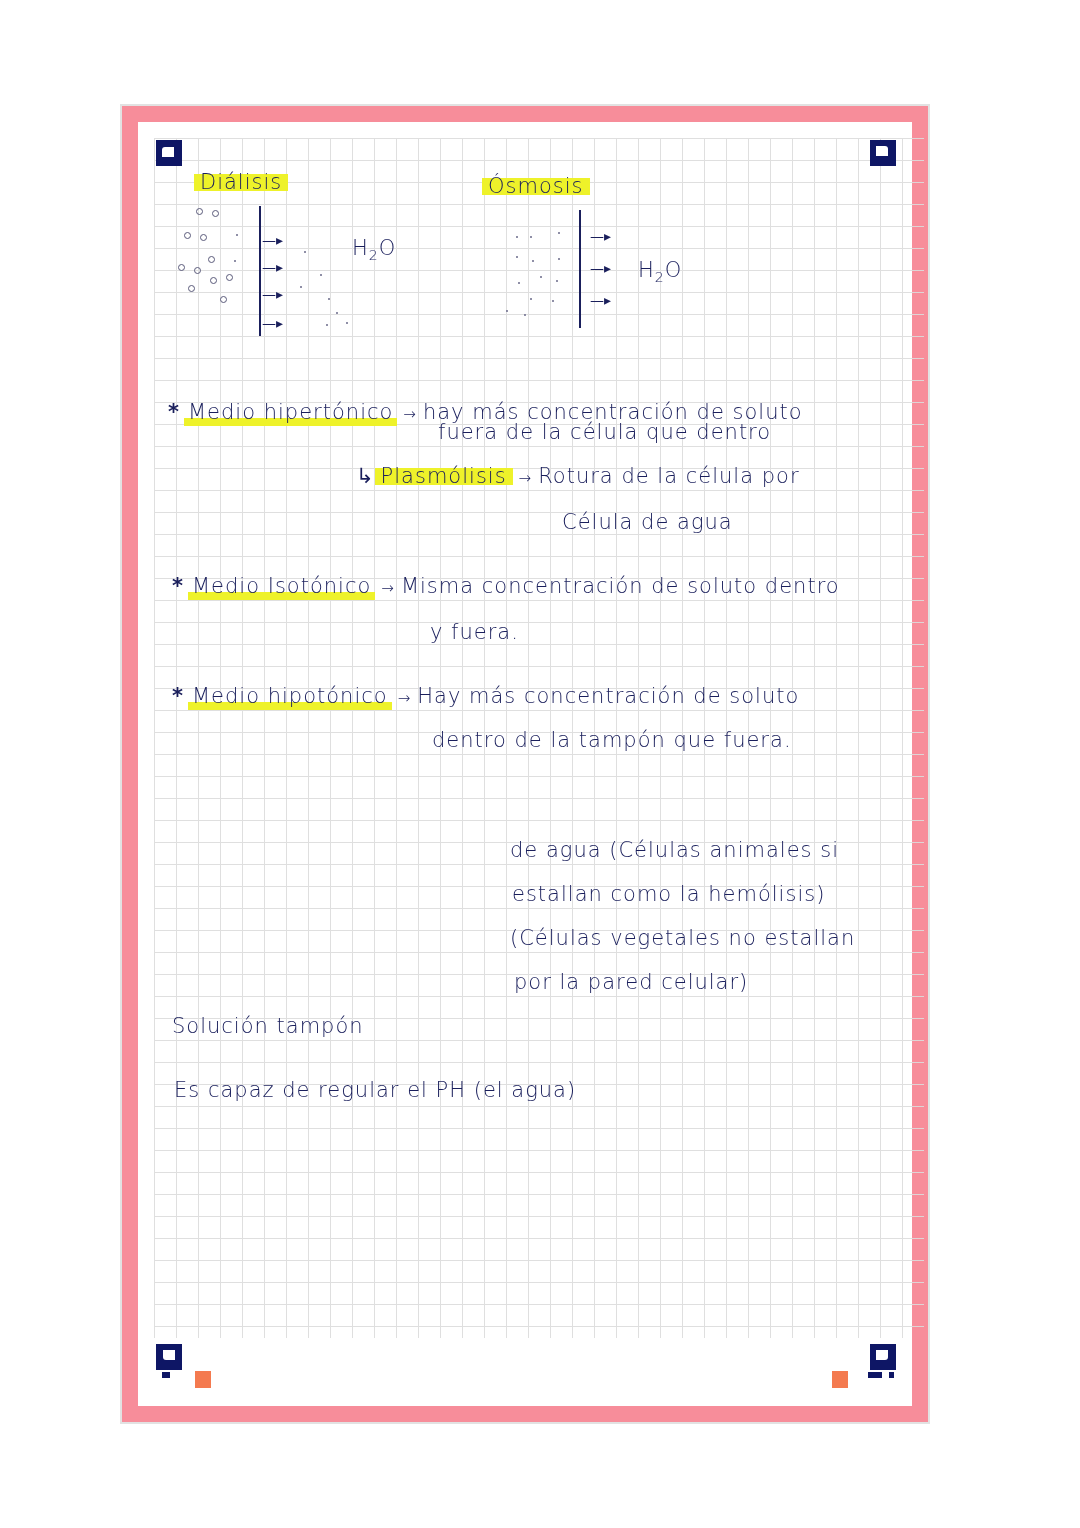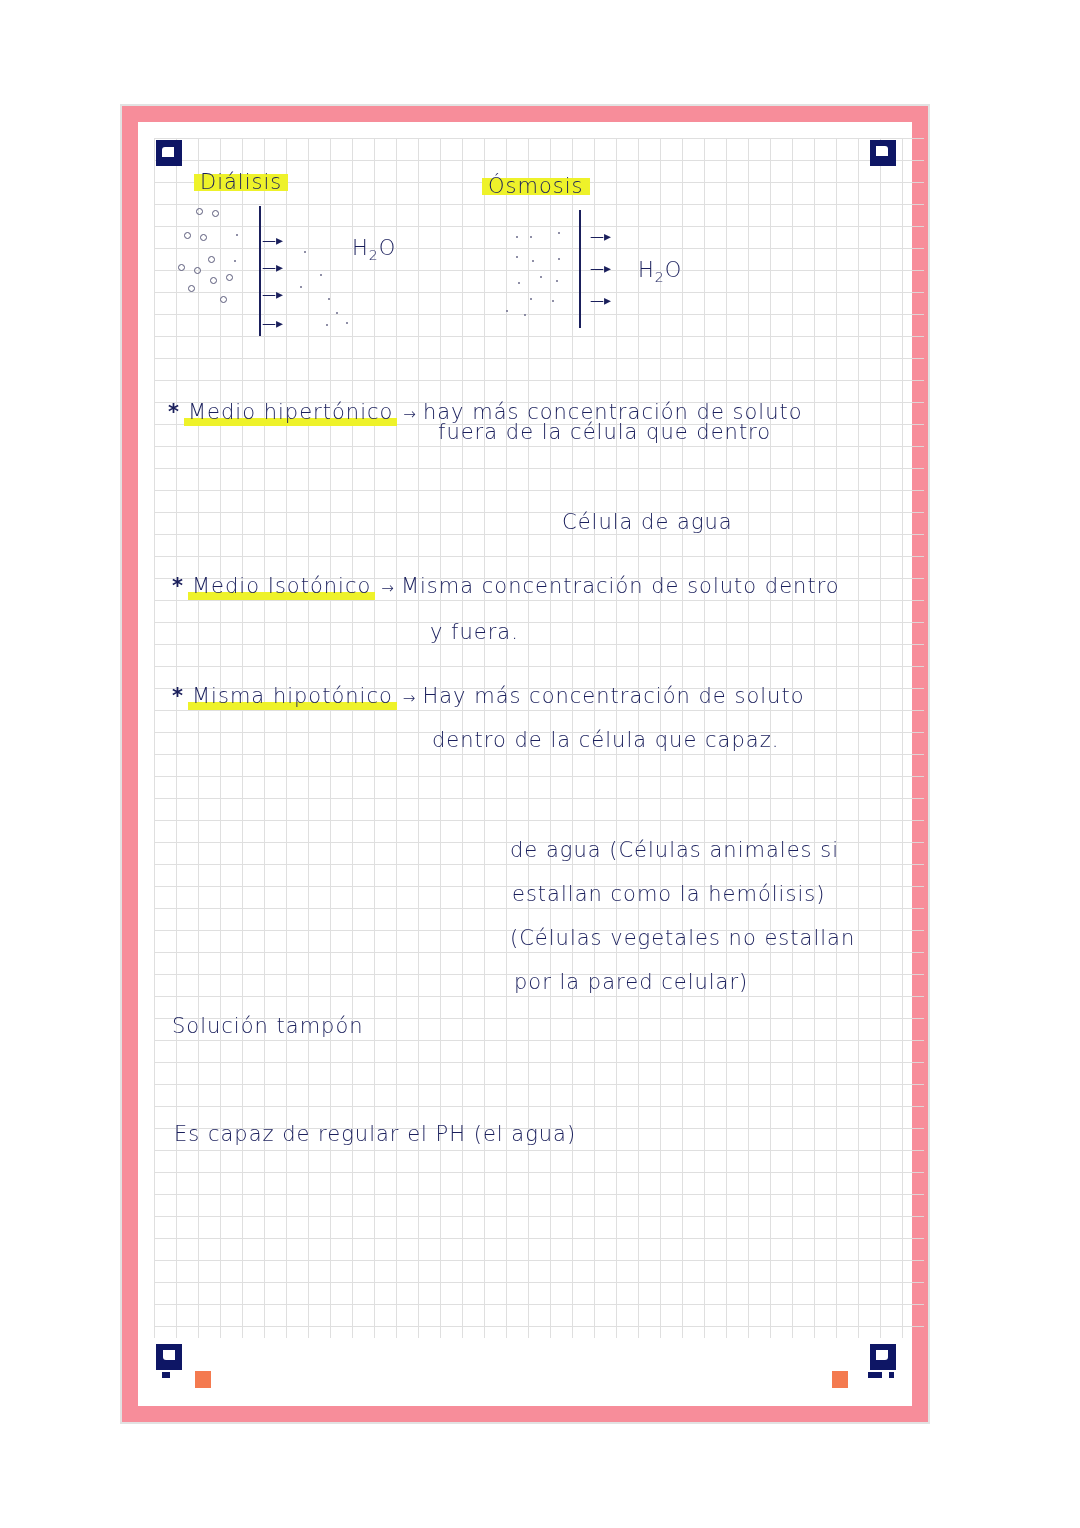--- a/index.html
+++ b/index.html
@@ -122,33 +122,36 @@
       <div class="harrow" style="left:452px; top:106px;">—▸</div>
       <div class="harrow" style="left:452px; top:138px;">—▸</div>
       <div class="harrow" style="left:452px; top:170px;">—▸</div>
       <div class="hw" style="left:500px; top:136px;"><span>H</span><sub>2</sub><span>O</span></div>
     </div>
 
     <div class="hw" style="left:30px; top:250px;margin-top:28px;">
       <span class="star">*</span><span class="ul">Medio hipertónico</span><span class="arrow">→</span><span>hay más concentración de soluto</span>
     </div>
     <div class="hw" style="left:300px; top:298px;">fuera de la célula que dentro</div>
+    <div class="hw" style="left:218px; top:342px;">
+      <span>↳</span><span class="hl">Plasmólisis</span><span class="arrow">→</span><span>Rotura de la célula por</span>
+    </div>
     <div class="hw" style="left:424px; top:388px;">Célula de agua</div>
 
     <div class="hw" style="left:34px; top:452px;">
       <span class="star">*</span><span class="ul">Medio Isotónico</span><span class="arrow">→</span><span>Misma concentración de soluto dentro</span>
     </div>
     <div class="hw" style="left:292px; top:498px;">y fuera.</div>
 
     <div class="hw" style="left:34px; top:562px;">
-      <span class="star">*</span><span class="ul">Misma hipotónico</span><span class="arrow">→</span><span>Hay más concentración de soluto</span>
+      <span class="star">*</span><span class="ul">Medio hipotónico</span><span class="arrow">→</span><span>Hay más concentración de soluto</span>
     </div>
-    <div class="hw" style="left:294px; top:606px;">dentro de la célula que capaz.</div>
+    <div class="hw" style="left:294px; top:606px;">dentro de la tampón que fuera.</div>
 
     <div class="hw" style="left:372px; top:716px;">de agua (Células animales si</div>
     <div class="hw" style="left:374px; top:760px;">estallan como la hemólisis)</div>
     <div class="hw" style="left:372px; top:804px;">(Células vegetales no estallan</div>
     <div class="hw" style="left:376px; top:848px;">por la pared celular)</div>
 
     <div class="hw" style="left:34px; top:892px;">Solución tampón</div>
-    <div class="hw" style="left:36px; top:956px;margin-top:44px;">Es capaz de regular el PH (el agua)</div>
+    <div class="hw" style="left:36px; top:956px;">Es capaz de regular el PH (el agua)</div>
   </div>
 </div>
 
 </body></html>

